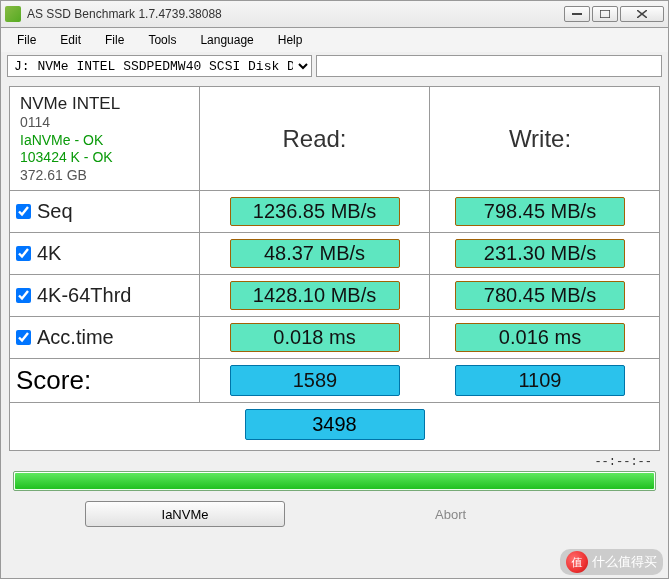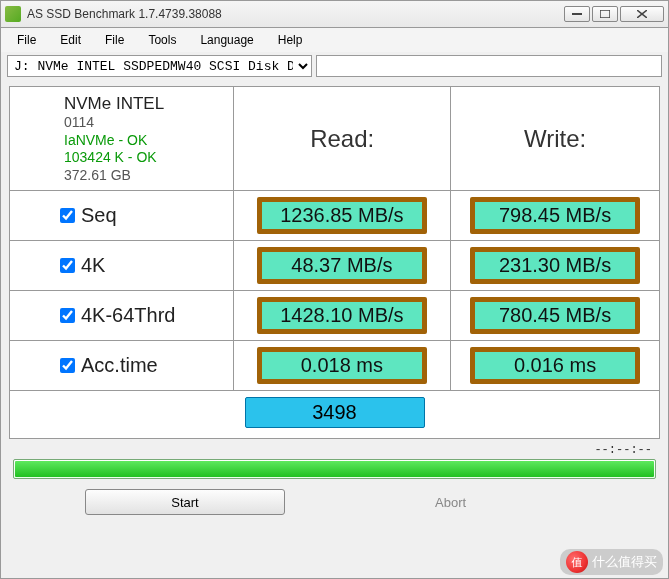--- a/index.html
+++ b/index.html
@@ -19,35 +19,35 @@
 .drive-select { font-family: "Courier New", monospace; font-size: 13px; width: 305px; height: 22px; border: 1px solid #999; background: #fff; padding: 0 2px; }
 .drive-path { flex: 1; height: 22px; border: 1px solid #999; background: #fff; }
 
 .content { border-left: 1px solid #999; border-right: 1px solid #999; border-bottom: 1px solid #999; background: #f0f0f0; padding: 6px 8px 8px 8px; height: calc(579px - 28px - 24px - 28px); display: flex; flex-direction: column; }
 
 .grid { border: 1px solid #999; background: #fff; }
 .row { display: flex; border-bottom: 1px solid #999; }
 .row:last-child { border-bottom: none; }
 .cell { border-right: 1px solid #999; padding: 6px 6px; display: flex; align-items: center; }
 .cell:last-child { border-right: none; }
-.c1 { width: 190px; margin-left: 44px; }
+.c1 { width: 190px; }
 .c2 { width: 230px; justify-content: center; }
 .c3 { width: 220px; justify-content: center; }
 
 .device-info { flex-direction: column; align-items: flex-start; padding: 6px 10px; font-size: 14px; line-height: 1.25; }
 .device-info .name { font-size: 17px; color: #222; }
 .device-info .ok { color: #0a9a0a; }
 .device-info .muted { color: #555; }
 
 .hdr-lbl { font-family: Arial; font-size: 24px; color: #333; }
 
 .test-label { font-size: 20px; color: #222; gap: 6px; }
 .test-label input { width: 15px; height: 15px; }
 
-.pill { border: 5px solid #a16207; background: #5ee6c0; border-radius: 2px; padding: 2px 10px; font-size: 20px; color: #111; text-align: center; min-width: 170px; }
+.pill { border: 1px solid #a16207; background: #5ee6c0; border-radius: 2px; padding: 2px 10px; font-size: 20px; color: #111; text-align: center; min-width: 170px; }
 
 .score-row .c1 { font-size: 26px; }
 .score-row .pill-blue { border: 1px solid #0074a8; background: #2bc2ec; border-radius: 2px; padding: 3px 0; font-size: 20px; color: #111; text-align: center; min-width: 170px; }
 .score-bottom { display: flex; justify-content: center; padding: 6px 0 10px 0; }
 .score-bottom .pill-blue { width: 180px; }
 
 .timing { font-family: "Courier New", monospace; font-size: 12px; text-align: right; padding: 4px 8px 2px 0; color: #333; }
 
 .progress { height: 20px; border: 1px solid #7a7; border-radius: 2px; background: linear-gradient(#fdfffd,#e9ffe9); margin: 0 4px; position: relative; overflow: hidden; }
 .progress .bar { position: absolute; inset: 1px; background: linear-gradient(#5de85d,#20c020); border-radius: 1px; }
@@ -166,35 +166,46 @@
         <span>Acc.time</span>
       </div>
       <div class="cell c2">
           <div class="pill">0.018 ms</div>
         </div>
       <div class="cell c3">
           <div class="pill">0.016 ms</div>
         </div>
     </div>
 
+    <div class="row score-row">
+      <div class="cell c1" style="flex-direction:column;align-items:flex-start;">
+        <span>Score:</span>
+      </div>
+      <div class="cell c2" style="border-right:none;flex-direction:column;">
+        <div class="pill-blue">1589</div>
+      </div>
+      <div class="cell c3" style="flex-direction:column;">
+        <div class="pill-blue">1109</div>
+      </div>
+    </div>
     <div class="score-bottom" style="border-top:none;">
       <div class="pill-blue" style="border:1px solid #0074a8;background:#2bc2ec;border-radius:2px;padding:3px 0;font-size:20px;text-align:center;">3498</div>
     </div>
 
   </div>
 
   <div class="timing">--:--:--</div>
 
   <div class="progress">
     <div class="bar"></div>
   </div>
 
   <div class="btn-row">
     <div style="width:70px;"></div>
-    <button class="btn">Start</button>
+    <button class="btn">IaNVMe</button>
     <span class="abort-lbl">Abort</span>
   </div>
 
 </div>
 
 <div class="watermark">
   <div class="dot">值</div>
   <span>什么值得买</span>
 </div>
 

